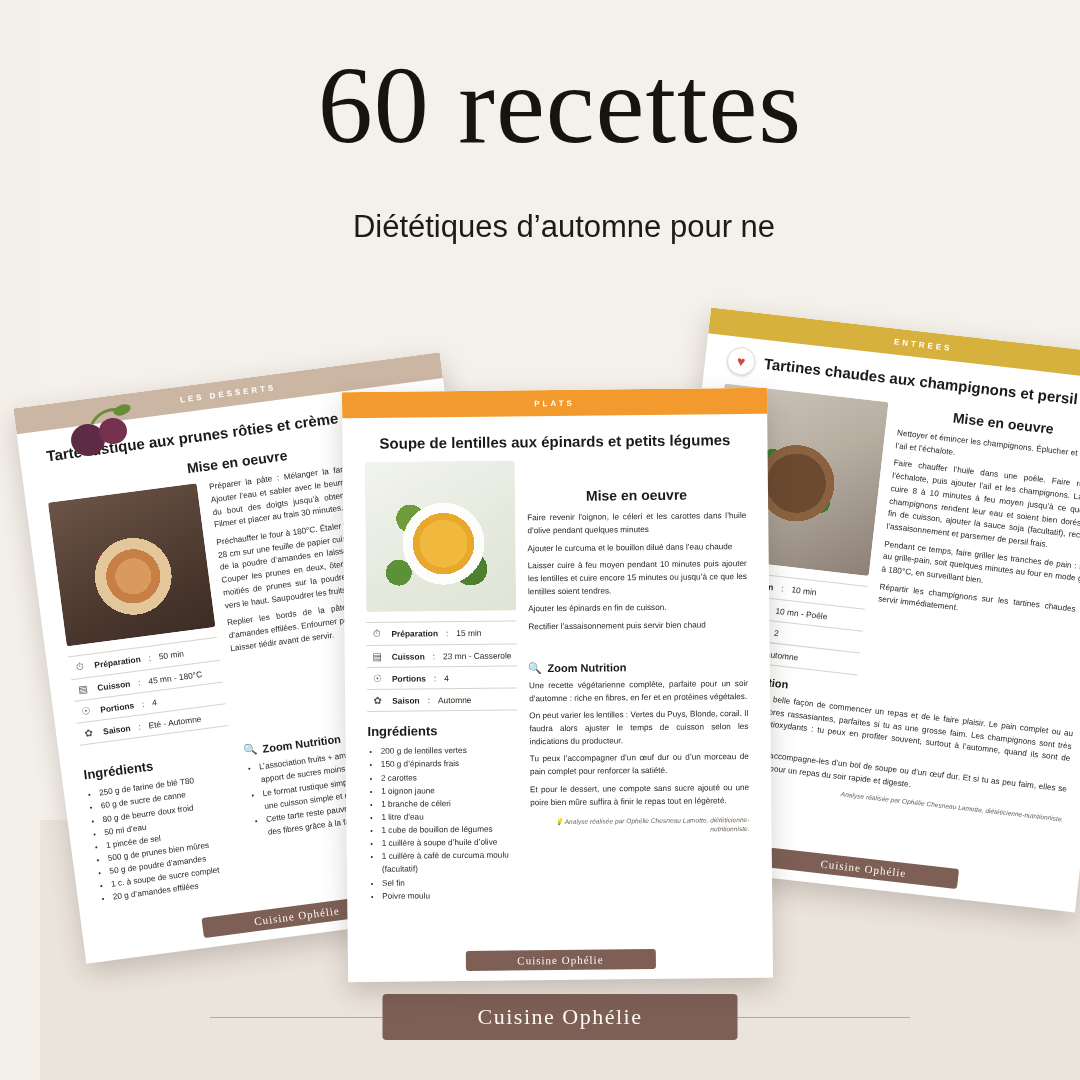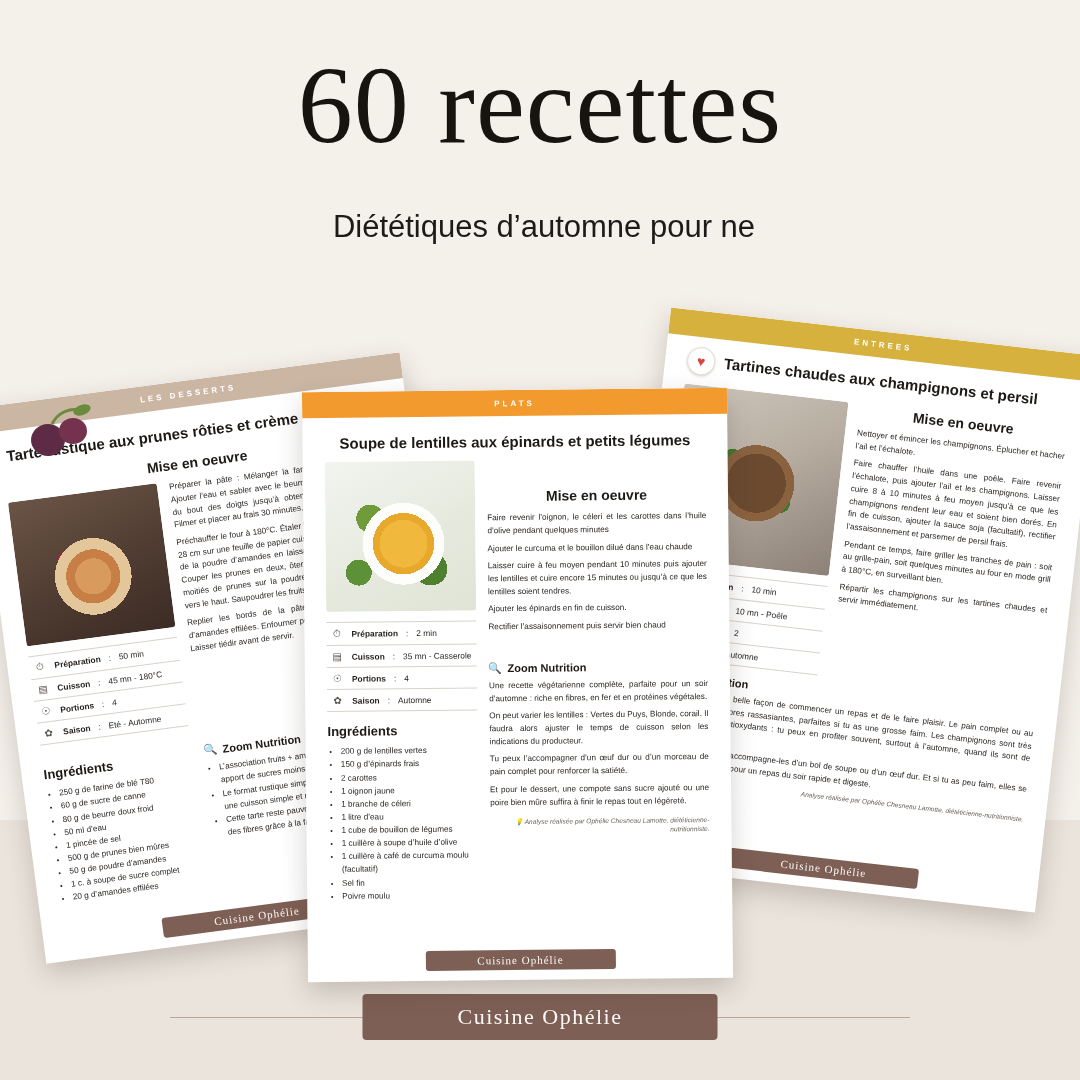--- a/index.html
+++ b/index.html
@@ -4,21 +4,21 @@
 <style>
   * { box-sizing: border-box; }
   html, body { margin: 0; padding: 0; }
   body {
     width: 1080px; height: 1080px;
     font-family: "Liberation Sans", sans-serif;
     background: #f3efe9;
     overflow: hidden;
     position: relative;
   }
-  .stage { position: absolute; inset: 0; background: #f4f0ea; }
+  .stage { position: absolute; inset: 0; background: #f4f0ea; margin-left: 40px; }
   .bg-lower {
     position: absolute; left: 0; right: 0; bottom: 0; height: 260px;
     background: #ebe4dc;
   }
 
   
   .hero-title {
     position: absolute; top: 48px; left: 0; right: 0;
     text-align: center;
     font-family: "Liberation Serif", serif;
@@ -354,27 +354,27 @@
       <div class="recipe-title">Soupe de lentilles aux épinards et petits légumes</div>
 
       <div class="two-col" style="margin-top:8px;">
         <div class="col" style="flex:0 0 150px;">
           <div class="photo img-soup" style="height:150px;"></div>
           <div class="meta">
             <div class="meta-row">
               <span class="ico">⏱</span>
               <span class="lbl">Préparation</span>
               <span>:</span>
-              <span>2 min</span>
+              <span>15 min</span>
             </div>
             <div class="meta-row">
               <span class="ico">▤</span>
               <span class="lbl">Cuisson</span>
               <span>:</span>
-              <span>35 mn - Casserole</span>
+              <span>23 mn - Casserole</span>
             </div>
             <div class="meta-row">
               <span class="ico">☉</span>
               <span class="lbl">Portions</span>
               <span>:</span>
               <span>4</span>
             </div>
             <div class="meta-row">
               <span class="ico">✿</span>
               <span class="lbl">Saison</span>

